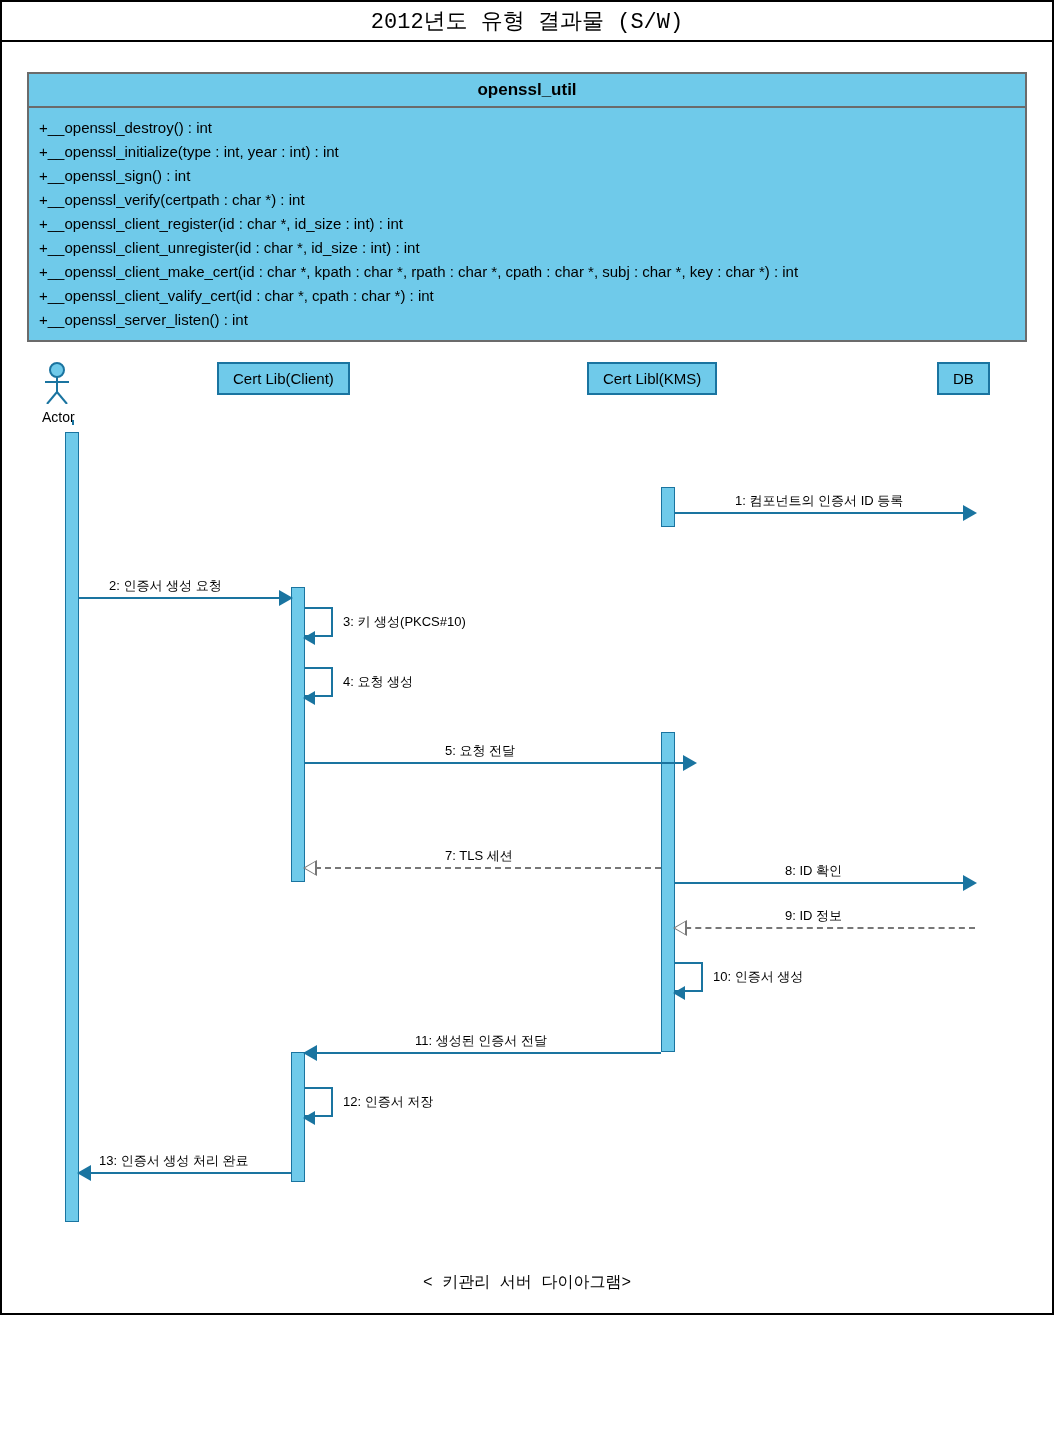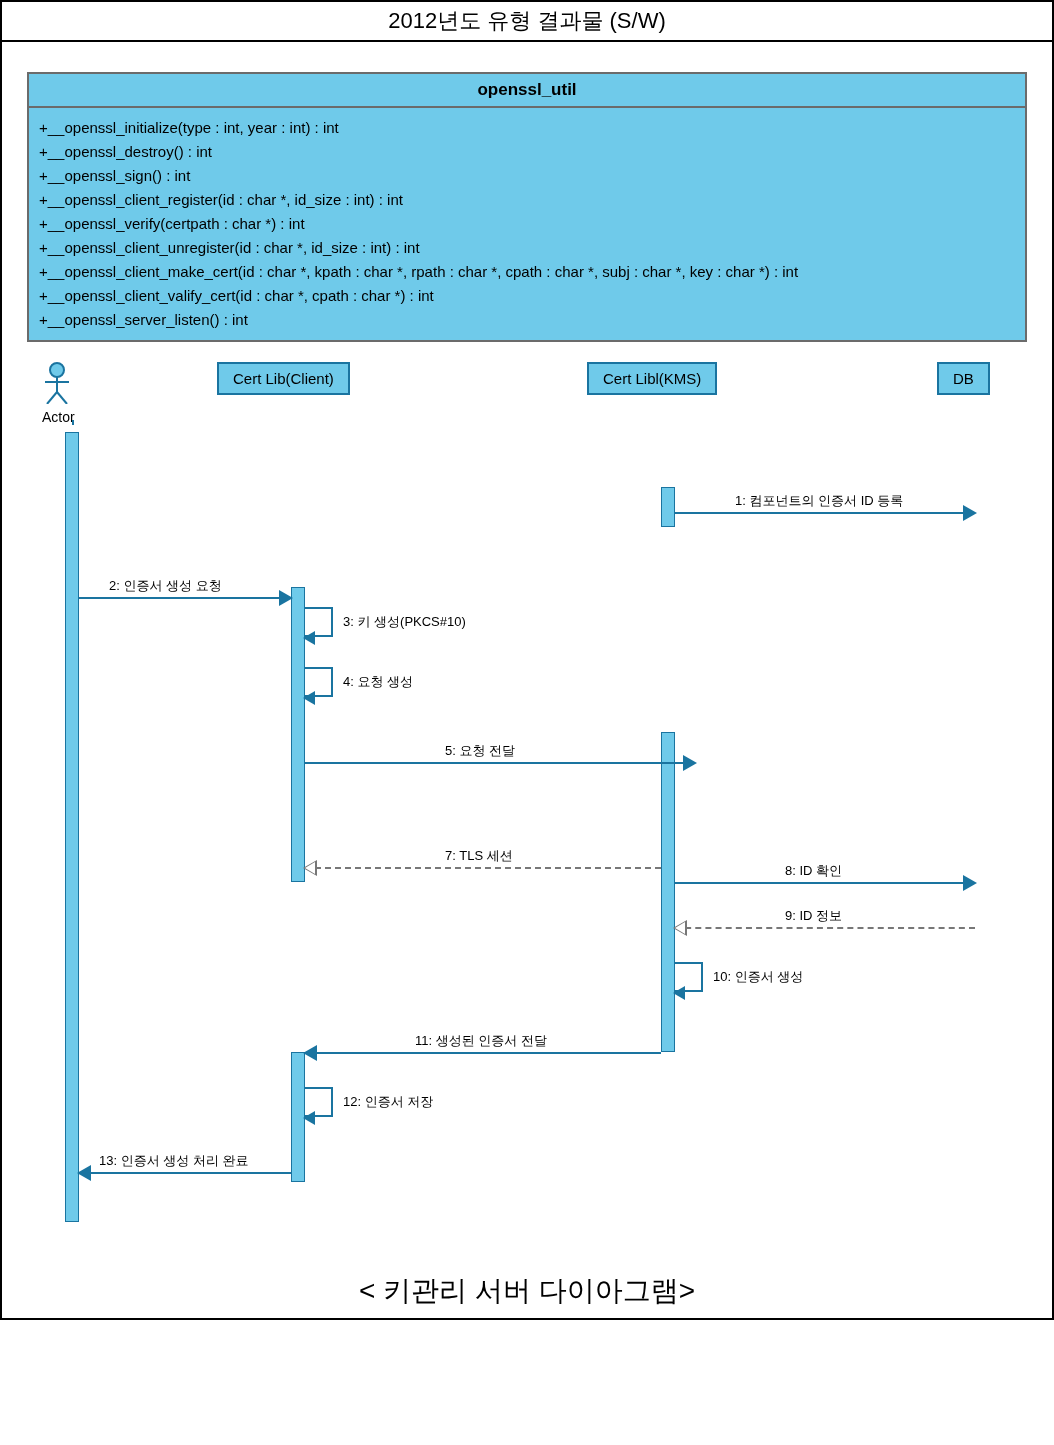--- a/index.html
+++ b/index.html
@@ -1,19 +1,19 @@
 <!DOCTYPE html>
 <html><head>
 <meta charset="utf-8">
 <style>
   *{box-sizing:border-box;margin:0;padding:0}
   body{font-family:Arial,sans-serif;background:#fff;width:1054px}
   .outer{border:2px solid #000;width:1054px}
-  .title-bar{text-align:center;font-size:22px;font-family:Liberation Sans, sans-serif;padding:4px 0;border-bottom:2px solid #000}
-  .content{padding:30px 20px 8px 20px}
+  .title-bar{text-align:center;font-size:22px;font-family:Liberation Mono, monospace;padding:4px 0;border-bottom:2px solid #000}
+  .content{padding:30px 20px 20px 20px}
   .class-box{border:2px solid #6b6b6b;background:#6fcaea;margin:0 auto 20px auto;width:1000px}
   .class-title{text-align:center;font-weight:700;font-size:17px;padding:6px 0;border-bottom:2px solid #6b6b6b}
   .class-body{background:#6fcaea;padding:8px 10px;font-size:15px;line-height:1.6}
   .class-body div{white-space:nowrap}
   .seq{position:relative;height:900px;width:1000px;margin:0 auto;font-size:14px}
   .lifeline{position:absolute;top:0;text-align:left}
   .ll-head{border:2px solid #1a74a0;background:#6fcaea;padding:6px 14px;display:inline-block;font-size:15px}
   .ll-line{border-left:2px dashed #777;position:absolute;top:38px;bottom:0;left:50%}
   .actor-fig{display:inline-block}
   .actor-name{font-size:14px;margin-top:2px}
@@ -25,37 +25,37 @@
   .arrow-head{position:absolute;top:3px;width:0;height:0;border-top:8px solid transparent;border-bottom:8px solid transparent}
   .arrow-head.right{right:-2px;border-left:14px solid #1a74a0}
   .arrow-head.left{left:-2px;border-right:14px solid #1a74a0}
   .arrow-head.left-open{left:-2px;border-right:14px solid #777}
   .arrow-head.left-open::after{content:"";position:absolute;top:-6px;right:-12px;border-top:6px solid transparent;border-bottom:6px solid transparent;border-right:10px solid #fff}
   .arrow-label{position:absolute;top:-10px;white-space:nowrap;font-size:13px}
   .selfmsg{position:absolute}
   .selfmsg .box{border:2px solid #1a74a0;border-left:none;width:28px;height:30px}
   .selfmsg .lbl{position:absolute;left:38px;top:6px;white-space:nowrap;font-size:13px}
   .selfmsg .ah{position:absolute;left:-2px;bottom:-8px;width:0;height:0;border-top:7px solid transparent;border-bottom:7px solid transparent;border-right:12px solid #1a74a0}
-  .caption{text-align:center;font-family:Liberation Sans, sans-serif;font-size:28px;margin-top:10px}
+  .caption{text-align:center;font-family:Liberation Mono, monospace;font-size:16px;margin-top:10px}
 </style>
 </head>
 <body>
 
 <div class="outer">
   <div class="title-bar">2012년도 유형 결과물 (S/W)</div>
   <div class="content">
 
     <div class="class-box">
       <div class="class-title">openssl_util</div>
       <div class="class-body">
+        <div>+__openssl_destroy() : int</div>
         <div>+__openssl_initialize(type : int, year : int) : int</div>
-        <div>+__openssl_destroy() : int</div>
         <div>+__openssl_sign() : int</div>
+        <div>+__openssl_verify(certpath : char *) : int</div>
         <div>+__openssl_client_register(id : char *, id_size : int) : int</div>
-        <div>+__openssl_verify(certpath : char *) : int</div>
         <div>+__openssl_client_unregister(id : char *, id_size : int) : int</div>
         <div>+__openssl_client_make_cert(id : char *, kpath : char *, rpath : char *, cpath : char *, subj : char *, key : char *) : int</div>
         <div>+__openssl_client_valify_cert(id : char *, cpath : char *) : int</div>
         <div>+__openssl_server_listen() : int</div>
       </div>
     </div>
 
     <div class="seq">
 
       <div class="lifeline" style="left:15px;width:60px">

